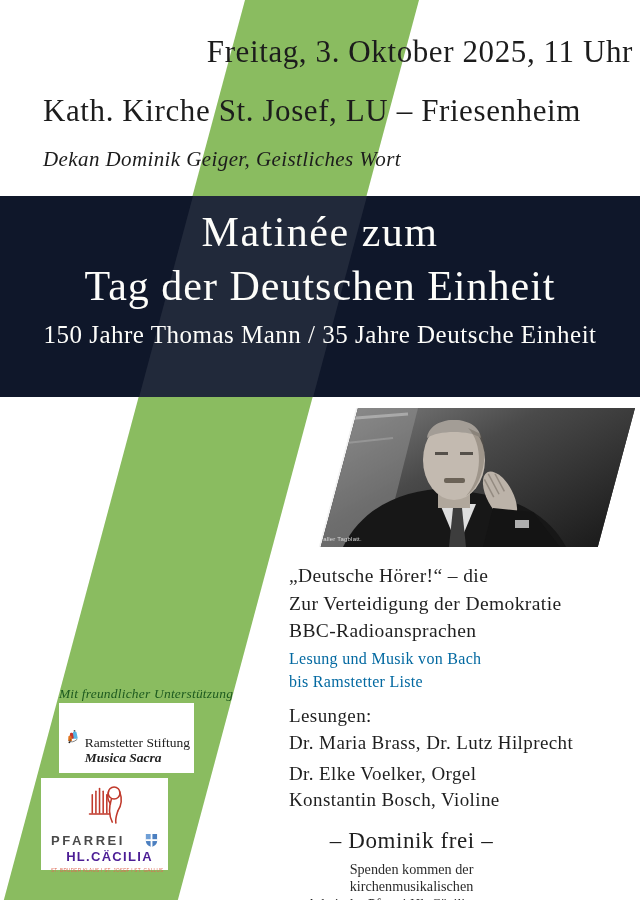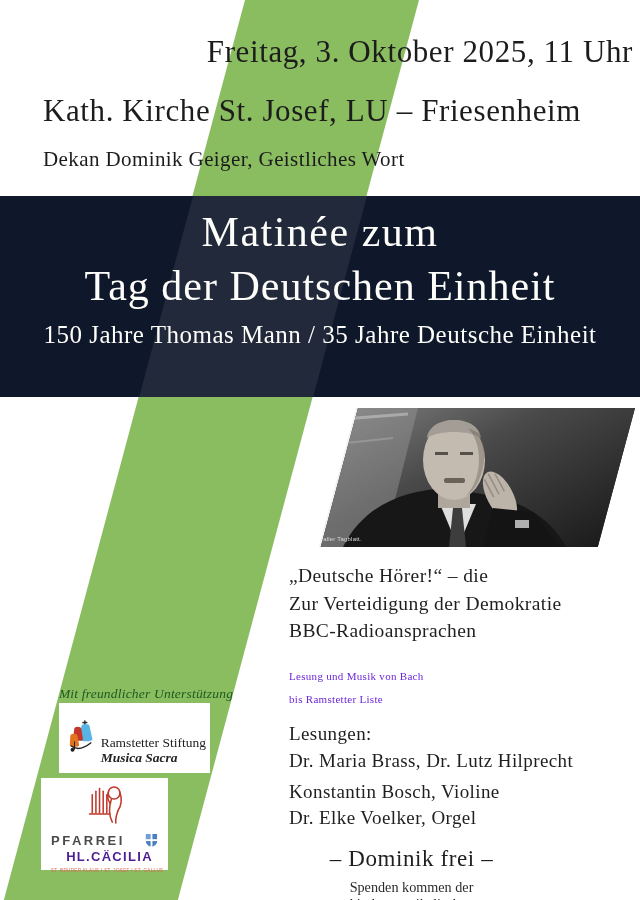--- a/index.html
+++ b/index.html
@@ -9,21 +9,21 @@
   }
   
   .stripe{
     position:absolute;left:245px;top:0;width:174px;height:900px;
     background:#8abc60;transform:skewX(-15deg);transform-origin:top left;z-index:1;
   }
   
   .topinfo{position:absolute;left:43px;top:0;z-index:3;color:#1c1c1c;}
   .topline1{position:absolute;left:0;top:34px;width:590px;font-size:31px;letter-spacing:.6px;white-space:nowrap;text-align:right;}
   .topline2{position:absolute;left:0;top:93px;width:590px;font-size:31px;letter-spacing:.6px;white-space:nowrap;}
-  .topline3{position:absolute;left:0;top:147px;width:590px;font-size:21px;letter-spacing:.4px;white-space:nowrap;}
+  .topline3{position:absolute;left:0;top:147px;width:590px;font-size:21px;letter-spacing:.4px;white-space:nowrap;font-style:italic;}
   
   .banner{
     position:absolute;left:0;top:196px;width:640px;height:201px;background:#0f172a;
     z-index:2;overflow:hidden;text-align:center;color:#fdfdfa;
   }
   .banner-stripe{
     position:absolute;left:193px;top:0;width:174px;height:201px;
     background:rgba(255,255,255,0.08);transform:skewX(-15deg);transform-origin:top left;
   }
   .banner-inner{position:relative;padding-top:10px;}
@@ -40,33 +40,33 @@
     position:absolute;left:-70px;top:0;width:420px;height:139px;
     transform:skewX(15deg);transform-origin:top left;
   }
   .photo-credit{
     position:absolute;left:6px;bottom:5px;font-family:"Liberation Sans",sans-serif;
     font-size:6px;color:#d8d8d8;letter-spacing:.2px;
   }
   
   .program{position:absolute;left:289px;top:562px;width:345px;z-index:3;color:#1f1f1f;}
   .theme{font-size:19.5px;line-height:27.5px;letter-spacing:.4px;}
-  .music{font-size:11px;line-height:23px;letter-spacing:.3px;margin-top:20px;color:#6d28d9;}
+  .music{font-size:16px;line-height:23px;letter-spacing:.3px;margin-top:2px;color:#0369a1;}
   .lesungen{font-size:19px;line-height:26px;letter-spacing:.4px;margin-top:10px;}
   .readers{font-size:19px;line-height:27px;letter-spacing:.4px;}
   .musicians{font-size:19px;line-height:26px;letter-spacing:.4px;margin-top:5px;}
   .admission{width:245px;text-align:center;font-size:23px;letter-spacing:.6px;margin-top:15px;}
   .donation{width:245px;text-align:center;font-size:14.2px;line-height:17.5px;margin-top:7px;color:#2b2b2b;}
   
   .support-heading{
     position:absolute;left:58px;top:686px;width:176px;text-align:center;z-index:3;
     font-style:italic;font-size:13.5px;color:#1d5a1f;letter-spacing:.2px;
   }
   .box{position:absolute;background:#ffffff;z-index:3;}
-  .box-ramstetter{left:59px;top:703px;width:151px;height:70px;display:flex;align-items:flex-end;padding:6px 4px 8px 8px;box-sizing:border-box;}
+  .box-ramstetter{left:59px;top:703px;width:135px;height:70px;display:flex;align-items:flex-end;padding:6px 4px 8px 8px;box-sizing:border-box;}
   .ram-text{margin-left:6px;line-height:15px;}
   .ram-name{font-size:13.5px;color:#222;white-space:nowrap;}
   .ram-sub{font-size:13.5px;font-style:italic;font-weight:bold;color:#222;}
   .box-pfarrei{left:41px;top:778px;width:127px;height:92px;box-sizing:border-box;padding-top:4px;text-align:center;font-family:"Liberation Sans",sans-serif;}
   .pf-row{display:flex;align-items:center;justify-content:space-between;padding:0 10px;margin-top:5px;}
   .pf-name1{font-size:13px;font-weight:bold;color:#4a4a4a;letter-spacing:2.5px;}
   .pf-name2{font-size:13px;font-weight:bold;color:#4c1d95;letter-spacing:1.3px;text-align:center;padding-left:10px;margin-top:1px;}
   .pf-churches{font-size:4.6px;color:#dd6a55;letter-spacing:.3px;margin-top:4px;text-align:left;padding-left:10px;white-space:nowrap;}
 </style>
 </head>
@@ -139,22 +139,22 @@
       <div>Zur Verteidigung der Demokratie</div>
       <div>BBC-Radioansprachen</div>
     </div>
     <div class="music">
       <div>Lesung und Musik von Bach</div>
       <div>bis Ramstetter Liste</div>
     </div>
     <div class="lesungen">Lesungen:</div>
     <div class="readers">Dr. Maria Brass, Dr. Lutz Hilprecht</div>
     <div class="musicians">
+      <div>Dr. Elke Voelker, Orgel</div>
       <div>Konstantin Bosch, Violine</div>
-      <div>Dr. Elke Voelker, Orgel</div>
     </div>
     <div class="admission">– Dominik frei –</div>
     <div class="donation">
       <div>Spenden kommen der kirchenmusikalischen</div>
       <div>Arbeit der Pfarrei Hl. Cäcilia zugute.</div>
     </div>
   </div>
 
   <div class="support-heading">Mit freundlicher Unterstützung</div>
 

